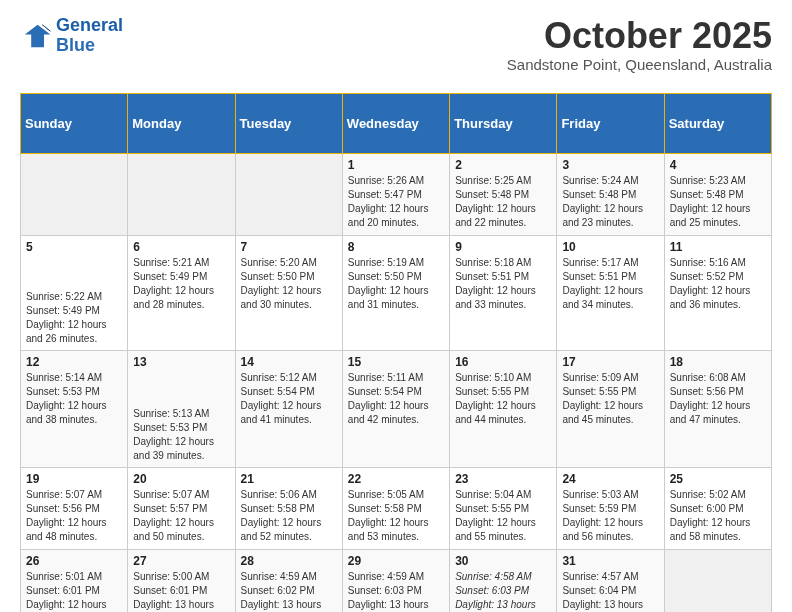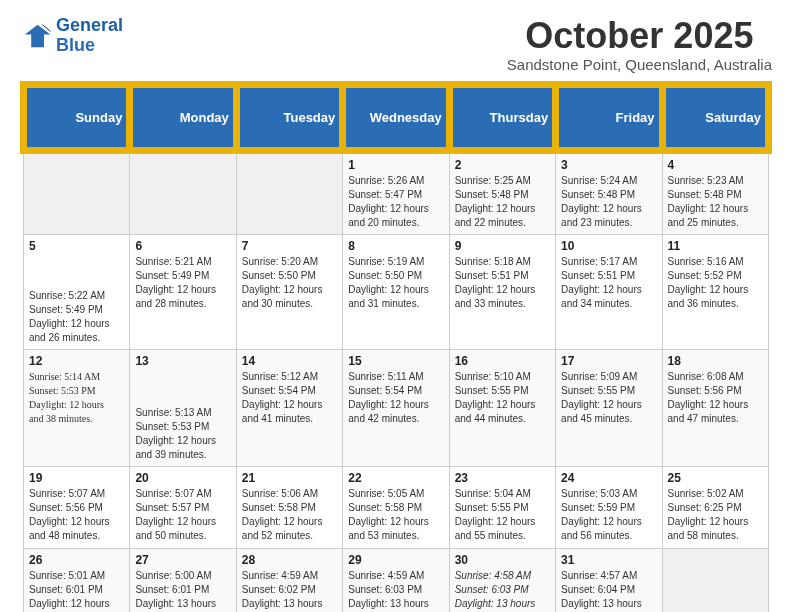--- a/index.html
+++ b/index.html
@@ -7,66 +7,66 @@
       font-family: Arial, sans-serif;
       background: #fff;
       width: 792px;
       min-height: 612px;
       padding: 16px 20px;
     }
     .header {
       display: flex;
       justify-content: space-between;
       align-items: flex-start;
-      margin-bottom: 8px;
+      margin-bottom: 20px;
     }
     .logo {
       display: flex;
       align-items: center;
       gap: 4px;
     }
     .logo-text {
       font-size: 18px;
       font-weight: bold;
       color: #333;
       line-height: 1.1;
     }
     .logo-text span {
       color: #1a5fa8;
     }
     .logo-icon {
       width: 32px;
       height: 32px;
     }
     .title-block {
-      text-align: center;
+      text-align: right;
     }
     .month-title {
       font-size: 36px;
       font-weight: bold;
       color: #333;
       line-height: 1.1;
     }
     .subtitle {
       font-size: 15px;
       color: #555;
     }
     table {
       width: 100%;
       border-collapse: collapse;
       font-size: 11px;
     }
     thead tr th {
       background-color: #2a6db5;
       color: #fff;
       padding: 22px 4px;
-      text-align: right;
+      text-align: left;
       font-size: 13px;
       font-weight: bold;
-      border: 7px solid #eab308;
+      border: 1px solid #eab308;
     }
     tbody tr td {
       border: 1px solid #ccc;
       vertical-align: top;
       padding: 4px 5px;
       width: calc(100% / 7);
       min-height: 80px;
       height: 82px;
       background: #fff;
     }
@@ -205,21 +205,21 @@
           <span class="day-num">11</span>
           <div class="day-info" style="white-space: pre-line;">Sunrise: 5:16 AM
 Sunset: 5:52 PM
 Daylight: 12 hours
 and 36 minutes.</div>
         </td>
       </tr>
       <tr>
         <td>
           <span class="day-num">12</span>
-          <div class="day-info" style="white-space: pre-line; font-family: Liberation Serif, serif;">Sunrise: 5:14 AM
+          <div class="day-info" style="white-space: pre-line;">Sunrise: 5:14 AM
 Sunset: 5:53 PM
 Daylight: 12 hours
 and 38 minutes.</div>
         </td>
         <td>
           <span class="day-num">13</span>
           <div class="day-info" style="white-space: pre-line; margin-top: 38px;">Sunrise: 5:13 AM
 Sunset: 5:53 PM
 Daylight: 12 hours
 and 39 minutes.</div>
@@ -299,21 +299,21 @@
         <td>
           <span class="day-num">24</span>
           <div class="day-info" style="white-space: pre-line;">Sunrise: 5:03 AM
 Sunset: 5:59 PM
 Daylight: 12 hours
 and 56 minutes.</div>
         </td>
         <td>
           <span class="day-num">25</span>
           <div class="day-info" style="white-space: pre-line;">Sunrise: 5:02 AM
-Sunset: 6:25 PM
+Sunset: 6:00 PM
 Daylight: 12 hours
 and 58 minutes.</div>
         </td>
       </tr>
       <tr>
         <td>
           <span class="day-num">26</span>
           <div class="day-info" style="white-space: pre-line;">Sunrise: 5:01 AM
 Sunset: 6:01 PM
 Daylight: 12 hours

